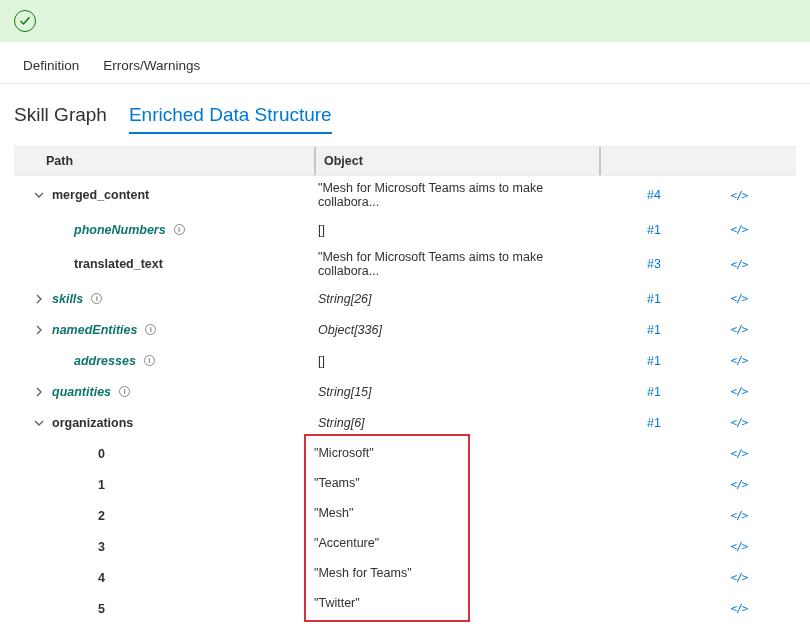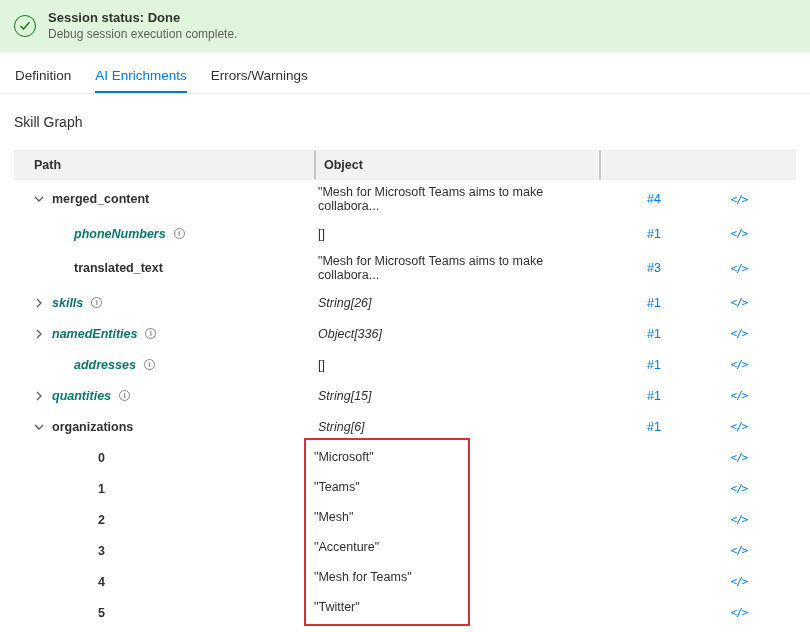--- a/index.html
+++ b/index.html
@@ -27,57 +27,57 @@
       justify-content: center;
       flex-shrink: 0;
     }
     .status-icon svg { width: 12px; height: 12px; }
     .status-text-wrap { line-height: 1.3; }
     .status-title { font-size: 13px; font-weight: 600; color: #323130; }
     .status-sub { font-size: 12px; color: #605e5c; }
     .main-tabs {
       display: flex;
       gap: 24px;
-      padding: 0 15px;
+      padding: 0 23px;
       border-bottom: 1px solid #edebe9;
       margin-top: 6px;
     }
     .main-tab {
       padding: 10px 0 8px;
       font-size: 13.5px;
       color: #323130;
       cursor: pointer;
       border-bottom: 2px solid transparent;
     }
     .main-tab.active { border-bottom-color: #0078d4; color: #0078d4; }
     .sub-tabs {
       display: flex;
       gap: 22px;
       padding: 14px 14px 0;
     }
     .sub-tab {
       padding: 6px 0;
-      font-size: 14px;
+      font-size: 19px;
       color: #323130;
       cursor: pointer;
       border-bottom: 2px solid transparent;
     }
     .sub-tab.active { border-bottom-color: #0078d4; color: #0078d4; }
     .table-wrap { margin-top: 12px; padding: 0 14px; }
     .thead {
       display: grid;
       grid-template-columns: 300px 285px 110px 60px;
       background: #f3f2f1;
       border-top: 1px solid #edebe9;
       border-bottom: 1px solid #edebe9;
       font-weight: 600;
       font-size: 12.5px;
     }
     .thead > div { padding: 7px 8px; border-left: 2px solid #c8c6c4; }
-    .thead > div:first-child { border-left: none; padding-left: 20px; }
+    .thead > div:first-child { border-left: none; padding-left: 32px; }
     .row {
       display: grid;
       grid-template-columns: 300px 285px 110px 60px;
       align-items: center;
       min-height: 31px;
       font-size: 12.5px;
     }
     .path-cell {
       display: flex;
       align-items: center;
@@ -146,34 +146,30 @@
   </style>
 </head>
 <body>
 
 <div class="status-bar">
   <div class="status-icon">
     <svg viewBox="0 0 16 16">
         <path d="M2 8 l4 4 l8 -9" fill="none" stroke="#107c10" stroke-width="2"></path>
       </svg>
   </div>
-  <div class="status-text-wrap">
-    <div class="status-title">Session status: Done</div>
-    <div class="status-sub">Debug session execution complete.</div>
-  </div>
 </div>
 
 <div class="main-tabs">
   <div class="main-tab">Definition</div>
-  <div class="main-tab active">AI Enrichments</div>
   <div class="main-tab">Errors/Warnings</div>
 </div>
 
 <div class="sub-tabs">
   <div class="sub-tab">Skill Graph</div>
+  <div class="sub-tab active">Enriched Data Structure</div>
 </div>
 
 <div class="table-wrap">
   <div class="thead">
     <div>Path</div>
     <div>Object</div>
     <div></div>
   </div>
 
   <div class="row">

